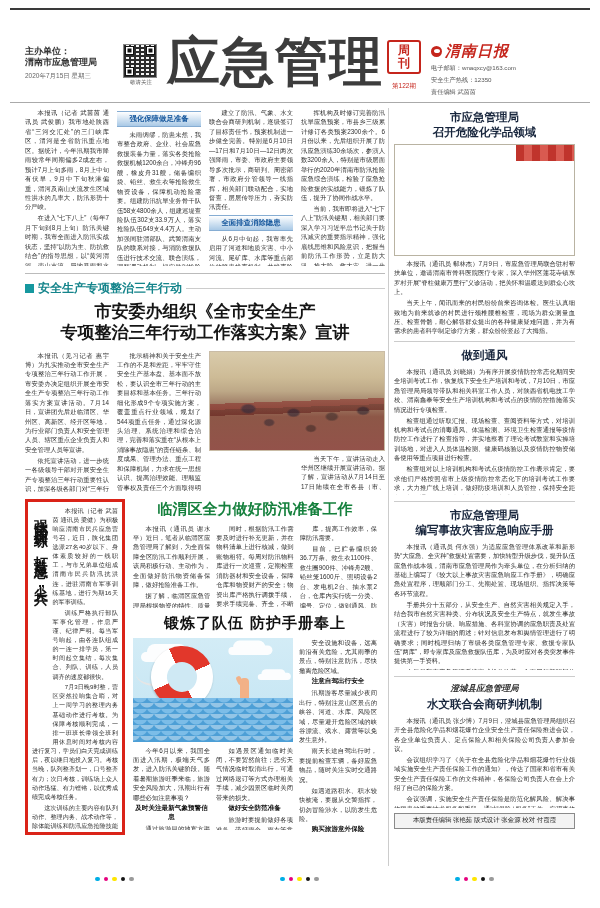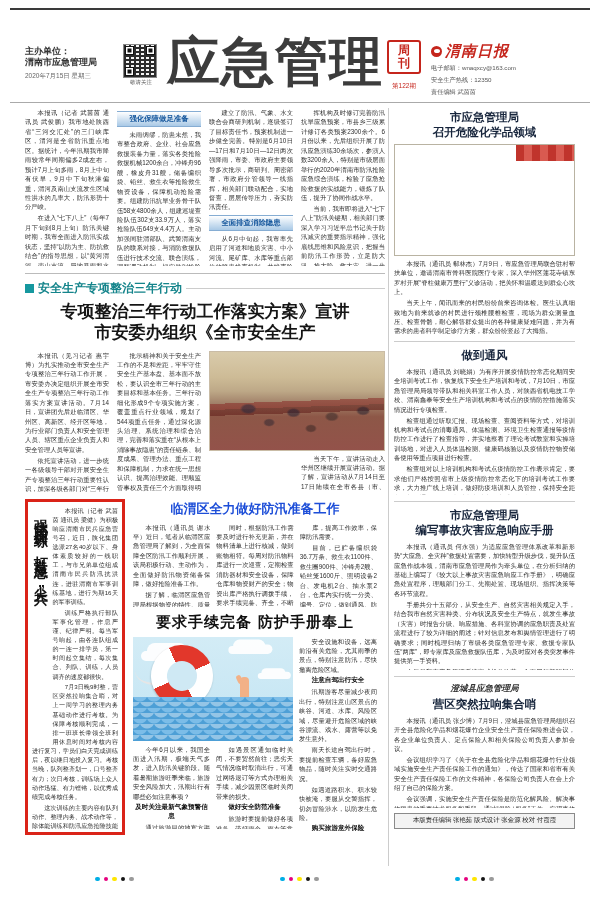--- a/index.html
+++ b/index.html
@@ -71,21 +71,21 @@
   .photo-sub{display:flex;gap:8px;margin-top:3px;}
   .photo-sub .sp{width:84px;flex:none;}
   .photo-sub .tx{width:84px;flex:none;overflow:hidden;height:36px;}
 
   .row3{display:flex;gap:8px;margin-top:6px;height:336px;}
   .redbox{width:100px;flex:none;border:3px solid #da2318;box-sizing:border-box;padding:4px 4px 2px;overflow:hidden;}
   .vhead{float:left;writing-mode:vertical-rl;text-orientation:upright;font-size:14px;font-weight:800;
          color:#101010;letter-spacing:3px;height:232px;margin:2px 3px 2px 0;line-height:1.25;}
   .redbox .para{font-size:6.1px;}
   .centerarea{width:244px;flex:none;overflow:hidden;}
-  .h-lw{font-size:13px;font-weight:800;color:#1d4ed8;text-align:center;margin:1px 0 5px;}
+  .h-lw{font-size:15px;font-weight:800;color:#15803d;text-align:center;margin:1px 0 5px;}
   .lwcols{display:flex;gap:6px;height:84px;overflow:hidden;}
   .lwcols .col{flex:1 1 0;overflow:hidden;}
   .h-sm{font-family:"DejaVu Serif","Liberation Serif",serif;font-size:15px;font-weight:800;color:#111;
         text-align:center;margin:6px 0 5px;letter-spacing:1px;}
   .guide{display:flex;gap:6px;}
   .gleft{width:160px;flex:none;}
   .illus{position:relative;width:160px;height:104px;overflow:hidden;background:linear-gradient(180deg,#d3ecf6 0%,#c2e4f3 100%);}
   .cloud{position:absolute;width:34px;height:10px;background:#fff;border-radius:10px;
          box-shadow:9px -5px 0 3px #fff,20px -1px 0 1px #fff;opacity:.95;}
   .sea{position:absolute;left:0;right:0;bottom:0;height:44px;background-color:#4d9fd6;
@@ -196,22 +196,22 @@
     </div>
 
     <div class="secrule"></div>
 
     <div class="kickrow">
       <span class="kicksq"></span>
       <span class="kicktxt">安全生产专项整治三年行动</span>
       <span class="kickline"></span>
     </div>
     <div class="h-mid">
+      <div>市安委办组织《全市安全生产</div>
       <div>专项整治三年行动工作落实方案》宣讲</div>
-      <div>市安委办组织《全市安全生产</div>
     </div>
     <div class="midrow">
       <div class="col">
           <div class="para">本报讯（见习记者 惠宇博）为扎实推动全市安全生产专项整治三年行动工作开展，市安委办决定组织开展全市安全生产专项整治三年行动工作落实方案宣讲活动。7月14日，宣讲团先后赴临渭区、华州区、高新区、经开区等地，为行业部门负责人和安全管理人员、辖区重点企业负责人和安全管理人员等宣讲。</div>
           <div class="para">依托宣讲活动，进一步统一各级领导干部对开展安全生产专项整治三年行动重要性认识，加深各级各部门对“三年行动”方案的理解，动员全社会力量参与，全面落实三年行动工作任务，确保三年行动在全市扎实落地见效。宣讲活动中，市安委办专职副主任就扎实抓好开展三年行动工作任务提出明确要求，各级各部门要深刻理解开展专项整治三年行动的重大意义，认真学习领会，贯彻好习近平总书记关于安全生产重要论述</div>
         </div>
       <div class="col">
           <div class="para">批示精神和关于安全生产工作的不足和差距，牢牢守住安全生产基本盘、基本面不放松，要认识全市三年行动的主要目标和基本任务。三年行动细化形成9个专项实施方案，覆盖重点行业领域，规划了544项重点任务，通过深化源头治理、系统治理和综合治理，完善和落实重在“从根本上消除事故隐患”的责任链条、制度成果、管理办法、重点工程和保障机制，力求在统一思想认识、提高治理效能、理顺监管事权及责任三个方面取得明显成效，完善机制、把握改革动向问题，务实企业主体责任，防范风险管控，严格监管，责任落实贯穿工作始终，确保三年行动取得实效。</div>
         </div>
       <div class="midright">
@@ -245,21 +245,21 @@
             </div>
           <div class="col">
               <div class="para">同时，根据防汛工作需要及时进行补充更新，并在物料清单上进行核减，做到账物相符。每周对防汛物料库进行一次巡查，定期检查消防器材和安全设备，保障仓库和物资财产的安全；物资出库严格执行调拨手续，要求手续完备、齐全，不断提升技术业务素质，改善仓库物资管理，做到科学管理仓库。</div>
             </div>
           <div class="col">
               <div class="para">库，提高工作效率，保障防汛需要。</div>
               <div class="para">目前，已贮备编织袋36.7万条、救生衣1100件、救生圈900件、冲锋舟2艘、铅丝笼1600斤、照明设备2台、发电机2台、抽水泵2台，仓库内实行统一分类、编号、定位，做到通风、防潮、标记明显、整齐美观。</div>
             </div>
         </div>
 
-        <div class="h-sm">要求手续完备 防护手册奉上</div>
+        <div class="h-sm">锻炼了队伍 防护手册奉上</div>
 
         <div class="guide">
           <div class="gleft">
             <div class="illus">
               <div class="cloud" style="left:8px;top:14px"></div>
               <div class="cloud" style="left:92px;top:8px;transform:scale(.8)"></div>
               <div class="cloud" style="left:118px;top:34px;transform:scale(.6)"></div>
               <div class="rope"></div>
               <div class="ring"></div>
               <div class="arm"></div>
@@ -336,21 +336,21 @@
           <div class="para">手册共分十五部分，从安全生产、自然灾害相关规定入手，结合我市自然灾害种类、分布状况及安全生产特点，就发生事故（灾害）时报告分级、响应措施、各科室协调的应急职责及处置流程进行了较为详细的阐述；针对信息发布和舆情管理进行了明确要求；同时梳理归纳了市级各类应急管理专家、救援专家队伍“两库”，即专家库及应急救援队伍库，为及时应对各类突发事件提供第一手资料。</div>
           <div class="para">今年是我市应急管理系统完成机构改革、全面履行新职能的第一年，随着机构调整、人员转隶，每个岗位的人员都有新的职责，应急管理工作面临新的挑战。手册的制定明晰了在应对突发事件中各部门的工作职能，进一步理顺工作关系，为提高应急处置能力建设奠定基础。</div>
         </div>
     </div>
 
     <div class="sb-rule"></div>
 
     <div>
       <div class="kicker4">澄城县应急管理局</div>
       <div class="sb-h">
-        <div>营区突然拉响集合哨</div>
+        <div>水文联合会商研判机制</div>
       </div>
       <div class="sb-body" style="height:92px">
           <div class="para">本报讯（通讯员 张少博）7月9日，澄城县应急管理局组织召开全县危险化学品和烟花爆竹企业安全生产责任保险推进会议，各企业单位负责人、定点保险人和相关保险公司负责人参加会议。</div>
           <div class="para">会议组织学习了《关于在全县危险化学品和烟花爆竹行业领域实施安全生产责任保险工作的通知》，传达了国家和省市有关安全生产责任保险工作的文件精神，各保险公司负责人在会上介绍了自己的保险方案。</div>
           <div class="para">会议强调，实施安全生产责任保险是防范化解风险、解决事故隐患的重要技术服务和手段，通过“保险+服务”工作，实现事故预防和事故救援保障，各企业和保险公司要积极对接协商，确保安全生产责任保险投保工作有序开展推进。</div>
         </div>
     </div>
 
     <div class="creditbox">本版责任编辑 张艳茹 版式设计 张金源 校对 付霞霞</div>
   </div>

